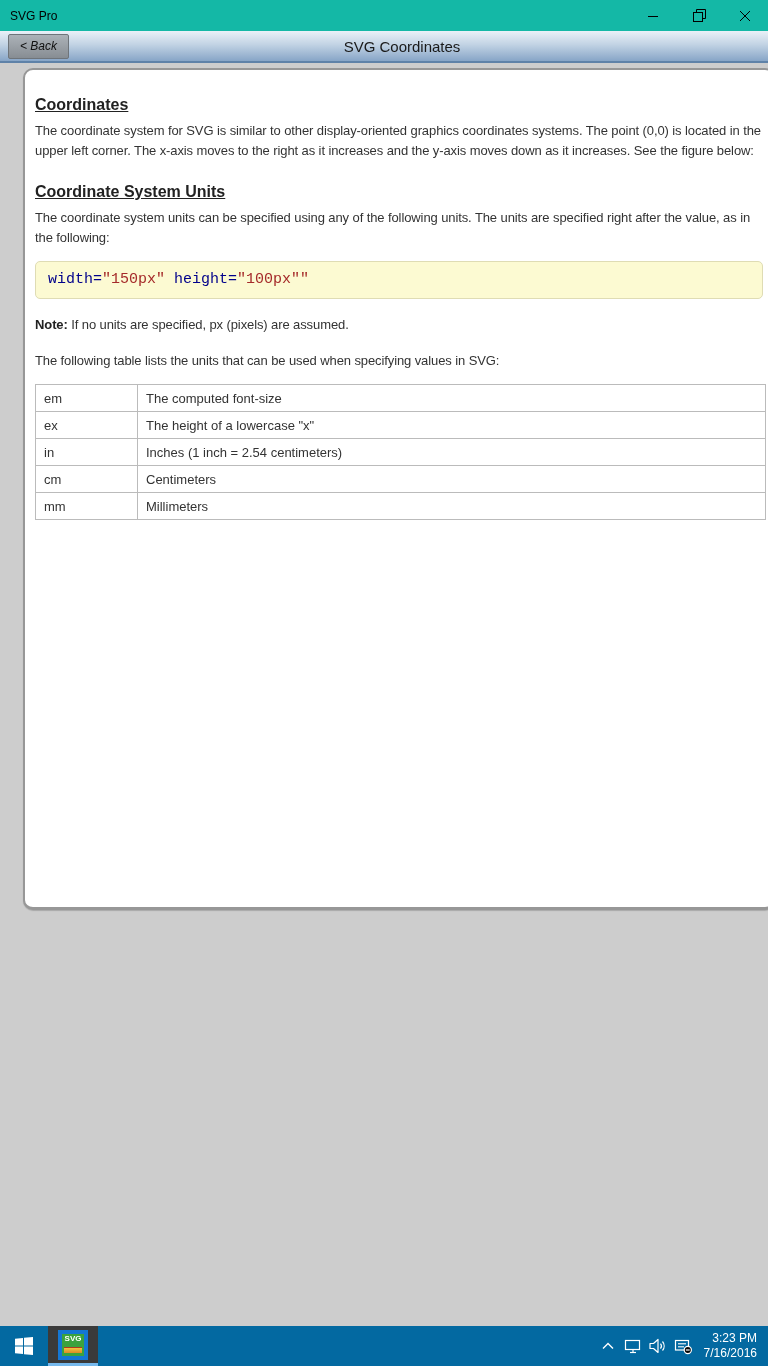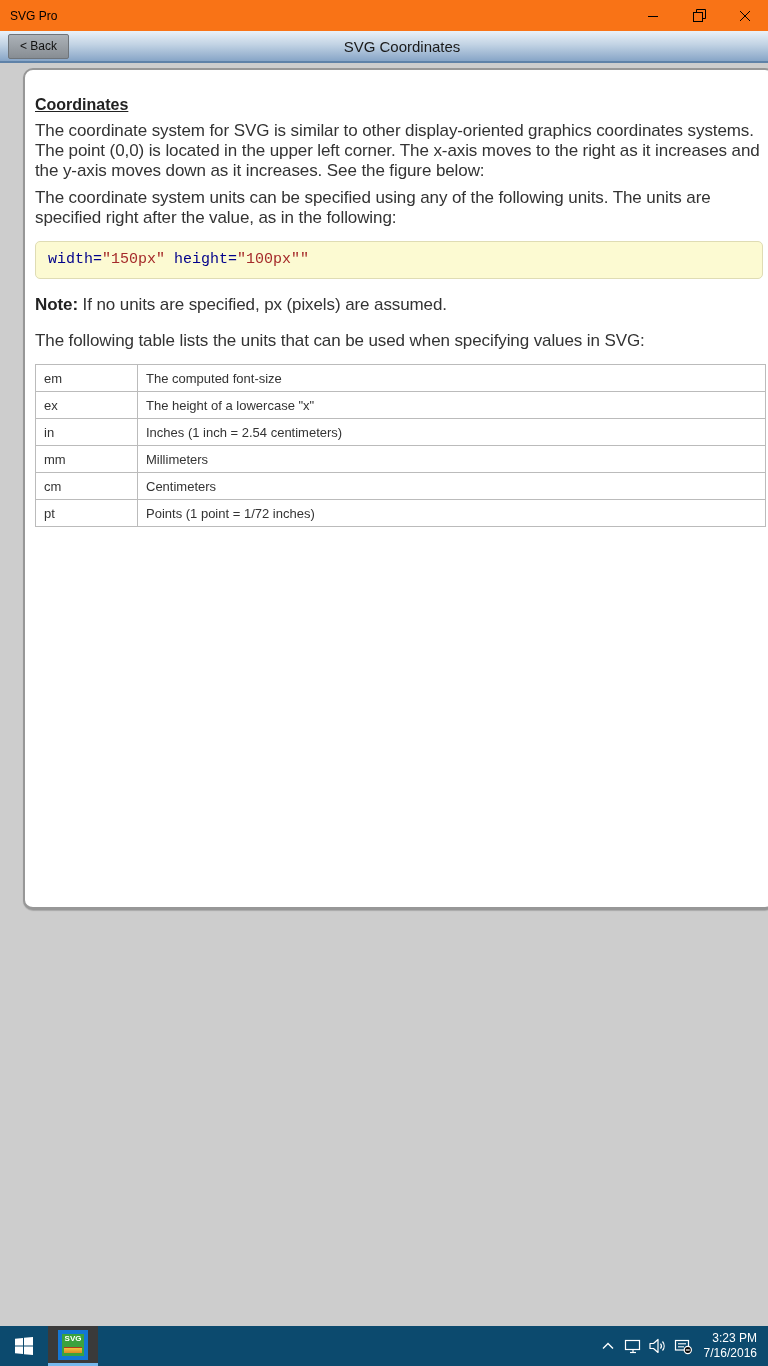--- a/index.html
+++ b/index.html
@@ -2,47 +2,47 @@
 <html><head>
 <meta charset="utf-8">
 <style>
   html,body{margin:0;padding:0;}
   body{
     width:768px;height:1366px;overflow:hidden;position:relative;
     background:#CDCDCD;font-family:"Liberation Sans",sans-serif;
     -webkit-font-smoothing:antialiased;
   }
   
-  .titlebar{height:31px;background:#f97316;display:flex;align-items:center;gap:32px;}
+  .titlebar{height:31px;background:#14b8a6;display:flex;align-items:center;gap:32px;}
   .win-title{margin-left:10px;font-size:12px;color:#000;}
   .win-controls{margin-left:auto;display:flex;height:100%;}
   .win-btn{width:46px;display:flex;align-items:center;justify-content:center;cursor:default;}
   
   .appheader{
     height:30px;border-bottom:2px solid #5F82A8;position:relative;
     background:linear-gradient(#EAF1F8 0%,#C2D3E4 45%,#87A5C7 100%);
     display:flex;align-items:center;
   }
   .back-button{
     margin-left:8px;height:25px;padding:0 11px;font-size:12px;color:#111;
     background:linear-gradient(#ACB2B8,#878D93);
     border:1px solid #6E747A;border-radius:2px;
-    font-family:"Liberation Sans",sans-serif;position:relative;z-index:2;
+    font-family:"Liberation Sans",sans-serif;position:relative;z-index:2;font-style:italic;
   }
   .apptitle{position:absolute;left:0;right:0;text-align:center;font-size:15px;color:#1A1A1A;padding-left:36px;}
   
   .page{position:relative;height:1263px;}
   .card{
     position:absolute;left:23px;top:5px;width:752px;height:842px;box-sizing:border-box;
     background:#FFFFFF;border:2px solid #979797;border-bottom-width:3px;
     border-radius:10px;box-shadow:0 1px 1px rgba(0,0,0,.18);
     padding:26px 10px 0 10px;
   }
   h2.section{font-size:16px;font-weight:bold;text-decoration:underline;color:#222;margin:0;}
-  .card p{font-size:17px;color:#333;line-height:20px;margin:0;max-width:734px;letter-spacing:-0.1px;}
+  .card p{font-size:13px;color:#333;line-height:20px;margin:0;max-width:734px;letter-spacing:-0.1px;}
   .p-after-h{margin-top:7px !important;}
   .p-gap{margin-top:16px !important;}
   .note-label{font-weight:bold;color:#222;}
   
   .figure{position:relative;height:186px;width:330px;margin:14px 0 0 40px;}
   .fig-label{position:absolute;font-family:"Liberation Serif",serif;font-size:16px;color:#000;}
   .fig-origin{left:16px;top:16px;}
   .fig-x{left:110px;top:18px;font-weight:bold;}
   .fig-y{left:44px;top:82px;font-weight:bold;}
   .figure svg{position:absolute;left:0;top:0;}
@@ -57,21 +57,21 @@
   .kw{color:#00008B;}
   .val{color:#A52A2A;}
   
   table.units{border-collapse:collapse;table-layout:fixed;width:731px;margin-top:13px;}
   table.units td{
     border:1px solid #BBBBBB;height:26px;padding:0 6px 0 8px;
     font-size:13px;color:#333;vertical-align:middle;
   }
   td.unit-col{width:87px;}
   
-  .taskbar{position:absolute;left:0;bottom:0;width:768px;height:40px;background:#0c4a6e;display:flex;align-items:stretch;}
+  .taskbar{position:absolute;left:0;bottom:0;width:768px;height:40px;background:#0369a1;display:flex;align-items:stretch;}
   .start-button{width:48px;display:flex;align-items:center;justify-content:center;}
   .app-button{
     width:50px;box-sizing:border-box;background:#3A3A3A;
     border-bottom:3px solid #76B9ED;
     display:flex;align-items:center;justify-content:center;
   }
   .app-icon{position:relative;width:30px;height:30px;background:#1477D4;}
   .app-icon-inner{position:absolute;left:4px;top:4px;right:4px;bottom:4px;background:#3BA23E;}
   .app-icon-text{
     position:absolute;left:0;right:0;top:5px;text-align:center;
@@ -116,20 +116,21 @@
   <button class="back-button">&lt; Back</button>
 </div>
 
 <div class="page">
   <div class="card">
 
     <h2 class="section">Coordinates</h2>
     <p class="p-after-h">The coordinate system for SVG is similar to other display-oriented graphics coordinates systems. The point (0,0) is located in the upper left corner. The x-axis moves to the right as it increases and the y-axis moves down as it increases. See the figure below:</p>
 
 
+    <h2 class="section h-units">Coordinate System Units</h2>
     <p class="p-after-h">The coordinate system units can be specified using any of the following units. The units are specified right after the value, as in the following:</p>
 
     <div class="codeblock"><span class="kw">width=</span><span class="val">"150px"</span><span class="kw"> height=</span><span class="val">"100px""</span></div>
 
 
     <p class="p-gap"><span class="note-label">Note:</span><span> If no units are specified, px (pixels) are assumed.</span></p>
 
     <p class="p-gap">The following table lists the units that can be used when specifying values in SVG:</p>
 
     <table class="units">
@@ -140,30 +141,26 @@
         </tr>
         <tr>
           <td class="unit-col">ex</td>
           <td>The height of a lowercase "x"</td>
         </tr>
         <tr>
           <td class="unit-col">in</td>
           <td>Inches (1 inch = 2.54 centimeters)</td>
         </tr>
         <tr>
+          <td class="unit-col">cm</td>
+          <td>Centimeters</td>
+        </tr>
+        <tr>
           <td class="unit-col">mm</td>
           <td>Millimeters</td>
-        </tr>
-        <tr>
-          <td class="unit-col">cm</td>
-          <td>Centimeters</td>
-        </tr>
-        <tr>
-          <td class="unit-col">pt</td>
-          <td>Points (1 point = 1/72 inches)</td>
         </tr>
       </tbody>
     </table>
 
   </div>
 </div>
 
 <div class="taskbar">
   <div class="start-button">
     <svg width="18" height="18" viewBox="0 0 18 18">

